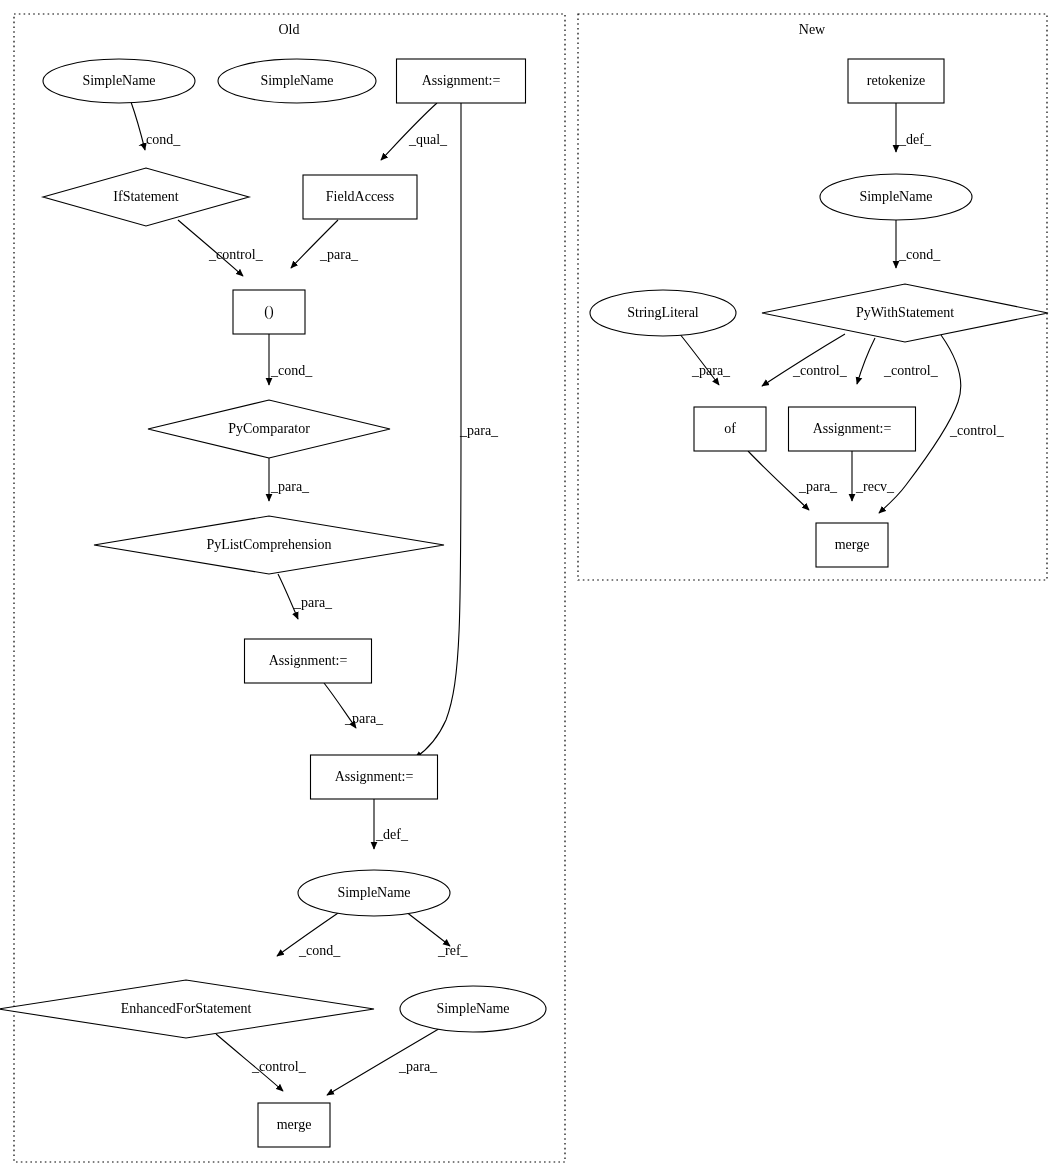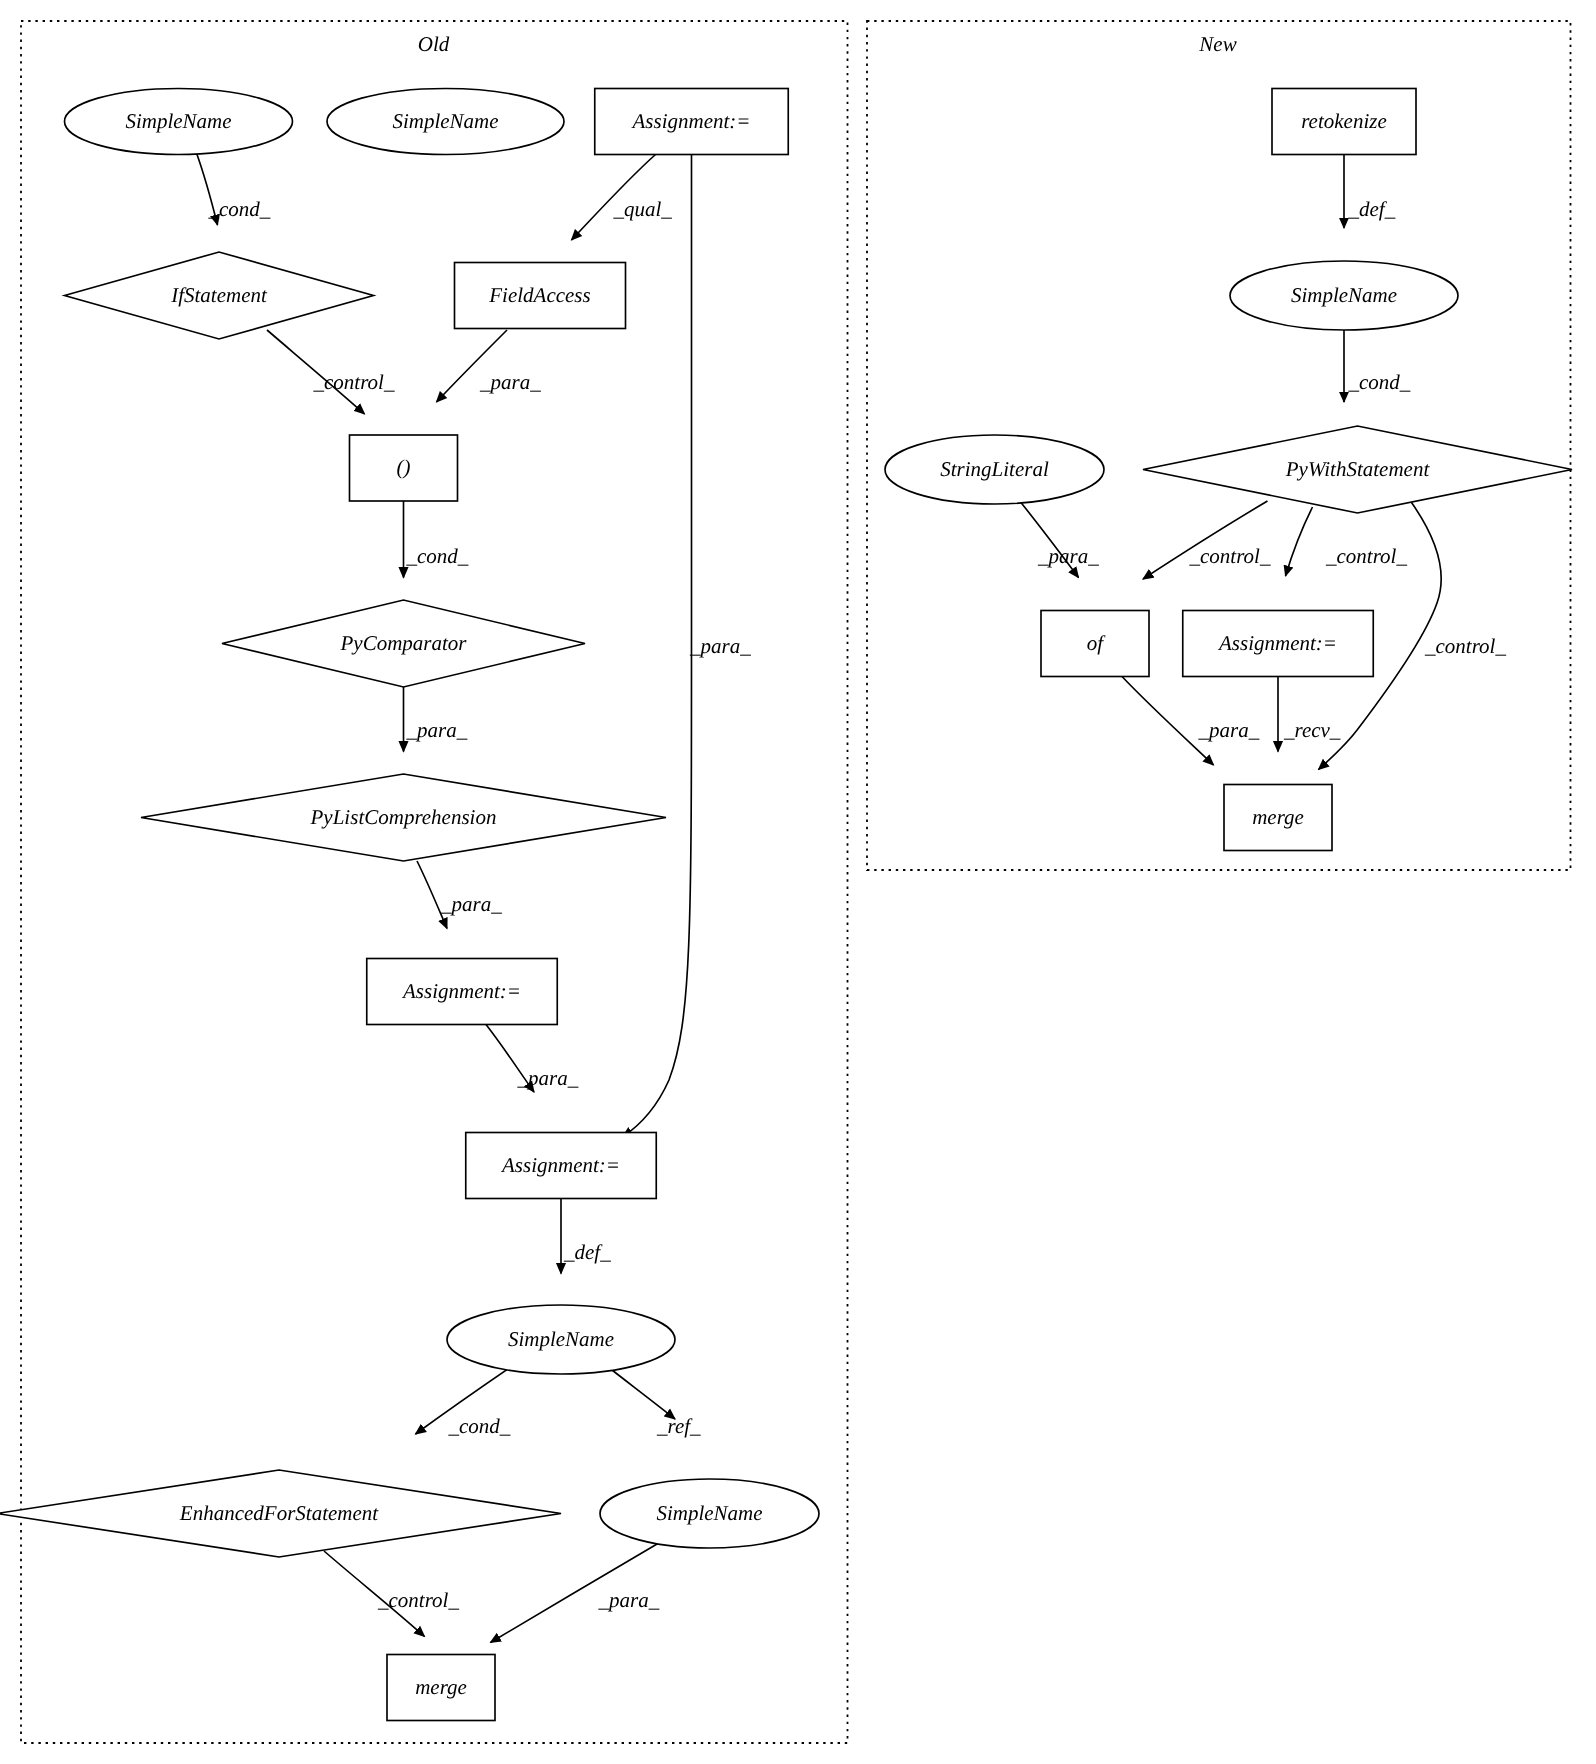--- a/index.html
+++ b/index.html
@@ -1,17 +1,17 @@
 <!DOCTYPE html>
 <html><head>
 <meta charset="utf-8">
 <style>
   html,body{margin:0;padding:0;background:#ffffff;}
   body{width:1064px;height:1176px;font-family:"Liberation Serif", serif;}
-  #stage{position:relative;width:1064px;height:1176px;overflow:hidden;font-style:italic;}
+  #stage{position:relative;width:1064px;height:1176px;overflow:hidden;}
   svg{display:block;}
   .nodelabel{font-family:"Liberation Serif", serif;font-size:14px;fill:#000;text-anchor:middle;dominant-baseline:middle;}
   .edgelabel{font-family:"Liberation Serif", serif;font-size:14px;fill:#000;text-anchor:start;dominant-baseline:middle;}
   .clusterlabel{font-family:"Liberation Serif", serif;font-size:14px;fill:#000;text-anchor:middle;dominant-baseline:middle;}
   .shape{fill:#ffffff;stroke:#000000;stroke-width:1.1;}
   .edge{fill:none;stroke:#000000;stroke-width:1.1;}
   .cluster{fill:none;stroke:#000000;stroke-width:1.2;stroke-dasharray:1.6 3.2;}
 </style>
 </head>
 <body>

